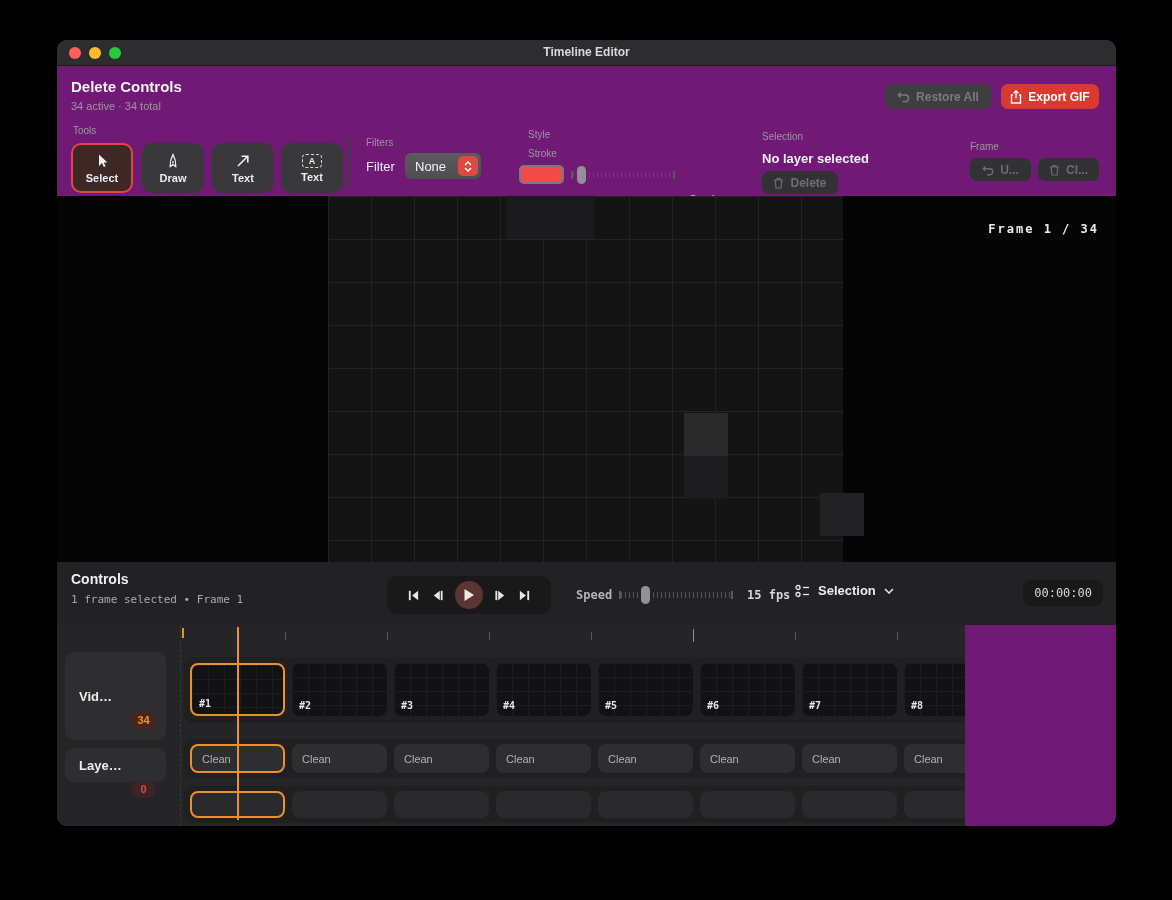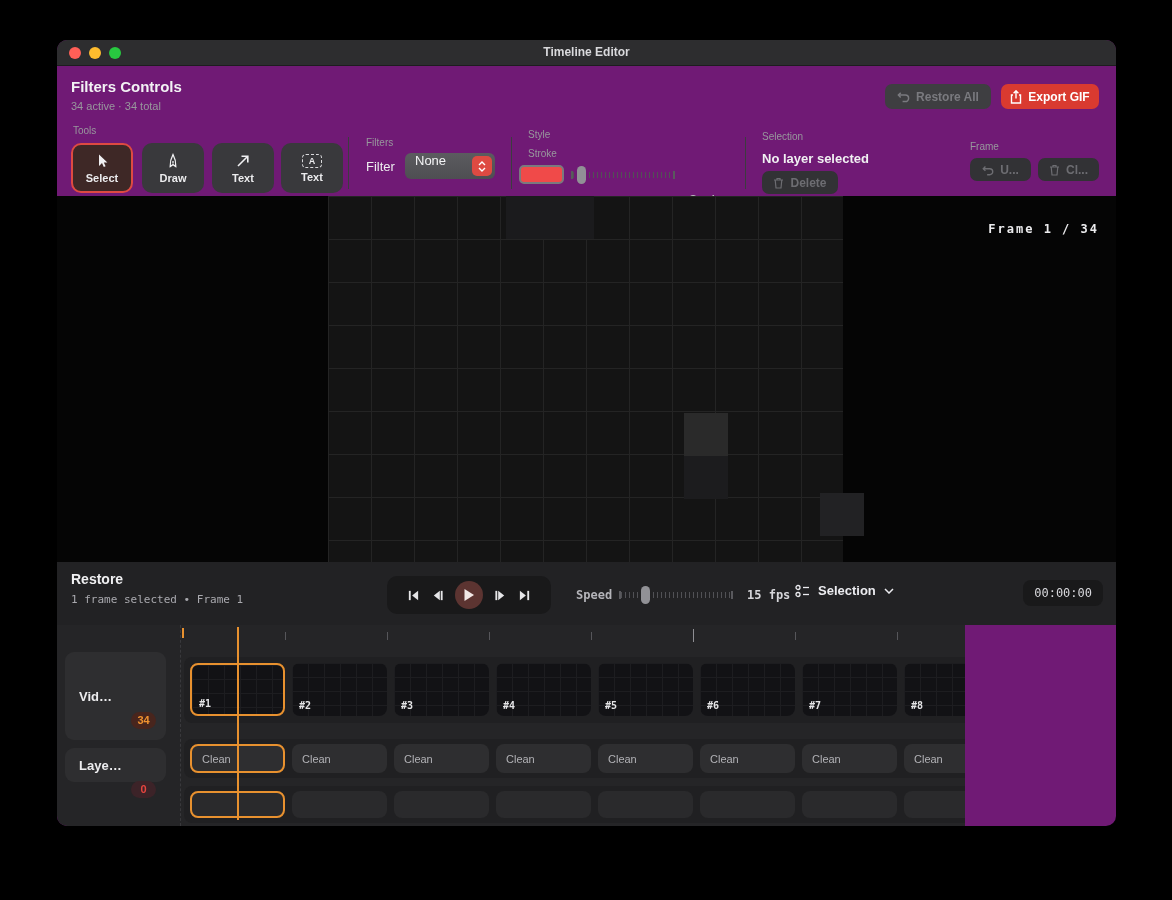--- a/index.html
+++ b/index.html
@@ -39,23 +39,23 @@
               background:#39393c; display:flex; flex-direction:column; align-items:center;
               justify-content:center; gap:3px; color:#ececee; }
   .tool-btn .tlabel { font-size:11px; font-weight:bold; }
   .tool-btn.selected { background:#3e2826; border:2px solid #de4a42; }
   .tool-icon { width:16px; height:16px; display:block; }
   .text-icon { width:20px; height:14px; border:1.4px dashed #d8d8da; border-radius:4px;
                font-size:9px; font-weight:bold; color:#ececee; display:flex;
                align-items:center; justify-content:center; }
 
   .filter-word { position:absolute; left:309px; top:119px; font-size:13px; color:#ececee; }
-  .dropdown { position:absolute; left:348px; top:113px; width:90px; height:26px;
+  .dropdown { position:absolute; left:348px; top:113px; width:76px; height:26px;
               background:linear-gradient(#5b5b5f,#4e4e52); border-radius:6px;
-              display:flex; padding-left:10px; }
+              display:flex; align-items:center; padding-left:10px; }
   .dropdown .dval { font-size:13px; color:#f4f4f6; }
   .dd-stepper { position:absolute; right:3px; top:3px; width:20px; height:20px;
                 background:#de4a42; border-radius:5px; display:flex; flex-direction:column;
                 align-items:center; justify-content:center; gap:1px; }
 
   .swatch { position:absolute; left:462px; top:125px; width:45px; height:19px;
             border:2px solid #7a7a7e; border-radius:5px; }
   .slider-track { position:absolute; height:8px; border-left:2px solid #59595d; border-right:2px solid #59595d;
                   background:repeating-linear-gradient(90deg,#515155 0 1px,transparent 1px 4px);
                   background-position:center; background-size:100% 6px; background-repeat:no-repeat; }
@@ -151,21 +151,21 @@
 
   <div class="titlebar">
     <div class="lights">
       <span class="light red"></span>
       <span class="light yellow"></span>
       <span class="light green"></span>
     </div>
     <div class="win-title">Timeline Editor</div>
   </div>
 
-  <div class="hdr-title">Filters Controls</div>
+  <div class="hdr-title">Delete Controls</div>
   <div class="hdr-sub">34 active · 34 total</div>
 
   <div class="btn btn-restore">
     <svg class="tool-icon" style="width:13px;height:13px" viewBox="0 0 14 14">
         <path d="M4 3 L1.5 5.5 L4 8" fill="none" stroke="#7a7a7f" stroke-width="1.6"></path>
         <path d="M1.5 5.5 H9 a3.5 3.5 0 0 1 0 7 H6" fill="none" stroke="#7a7a7f" stroke-width="1.6"></path>
       </svg>
     <span>Restore All</span>
   </div>
   <div class="btn btn-export">
@@ -267,21 +267,21 @@
     <div class="grid">
       <div class="gcell" style="left:356px;top:217px;width:44px;height:44px;background:#2a2a2a"></div>
       <div class="gcell" style="left:492px;top:297px;width:44px;height:43px;background:#222224"></div>
       <div class="gcell" style="left:356px;top:260px;width:44px;height:43px;background:#1c1c1e"></div>
       <div class="gcell" style="left:178px;top:0;width:88px;height:43px;background:#1b1b1d"></div>
     </div>
     <div class="frame-indicator mono">Frame 1 / 34</div>
   </div>
 
   <div class="tl-bar">
-    <div class="tl-title">Restore</div>
+    <div class="tl-title">Controls</div>
     <div class="tl-status mono">1 frame selected • Frame 1</div>
 
     <div class="playback">
       <svg class="pb-icon" viewBox="0 0 14 14">
           <rect x="2" y="2" width="2" height="10" fill="#e6e6e8"></rect>
           <path d="M12 2 L5.5 7 L12 12 Z" fill="#e6e6e8"></path>
         </svg>
       <svg class="pb-icon" viewBox="0 0 14 14">
           <path d="M9.5 2 L3 7 L9.5 12 Z" fill="#e6e6e8"></path>
           <rect x="10.5" y="2" width="2" height="10" fill="#e6e6e8"></rect>

